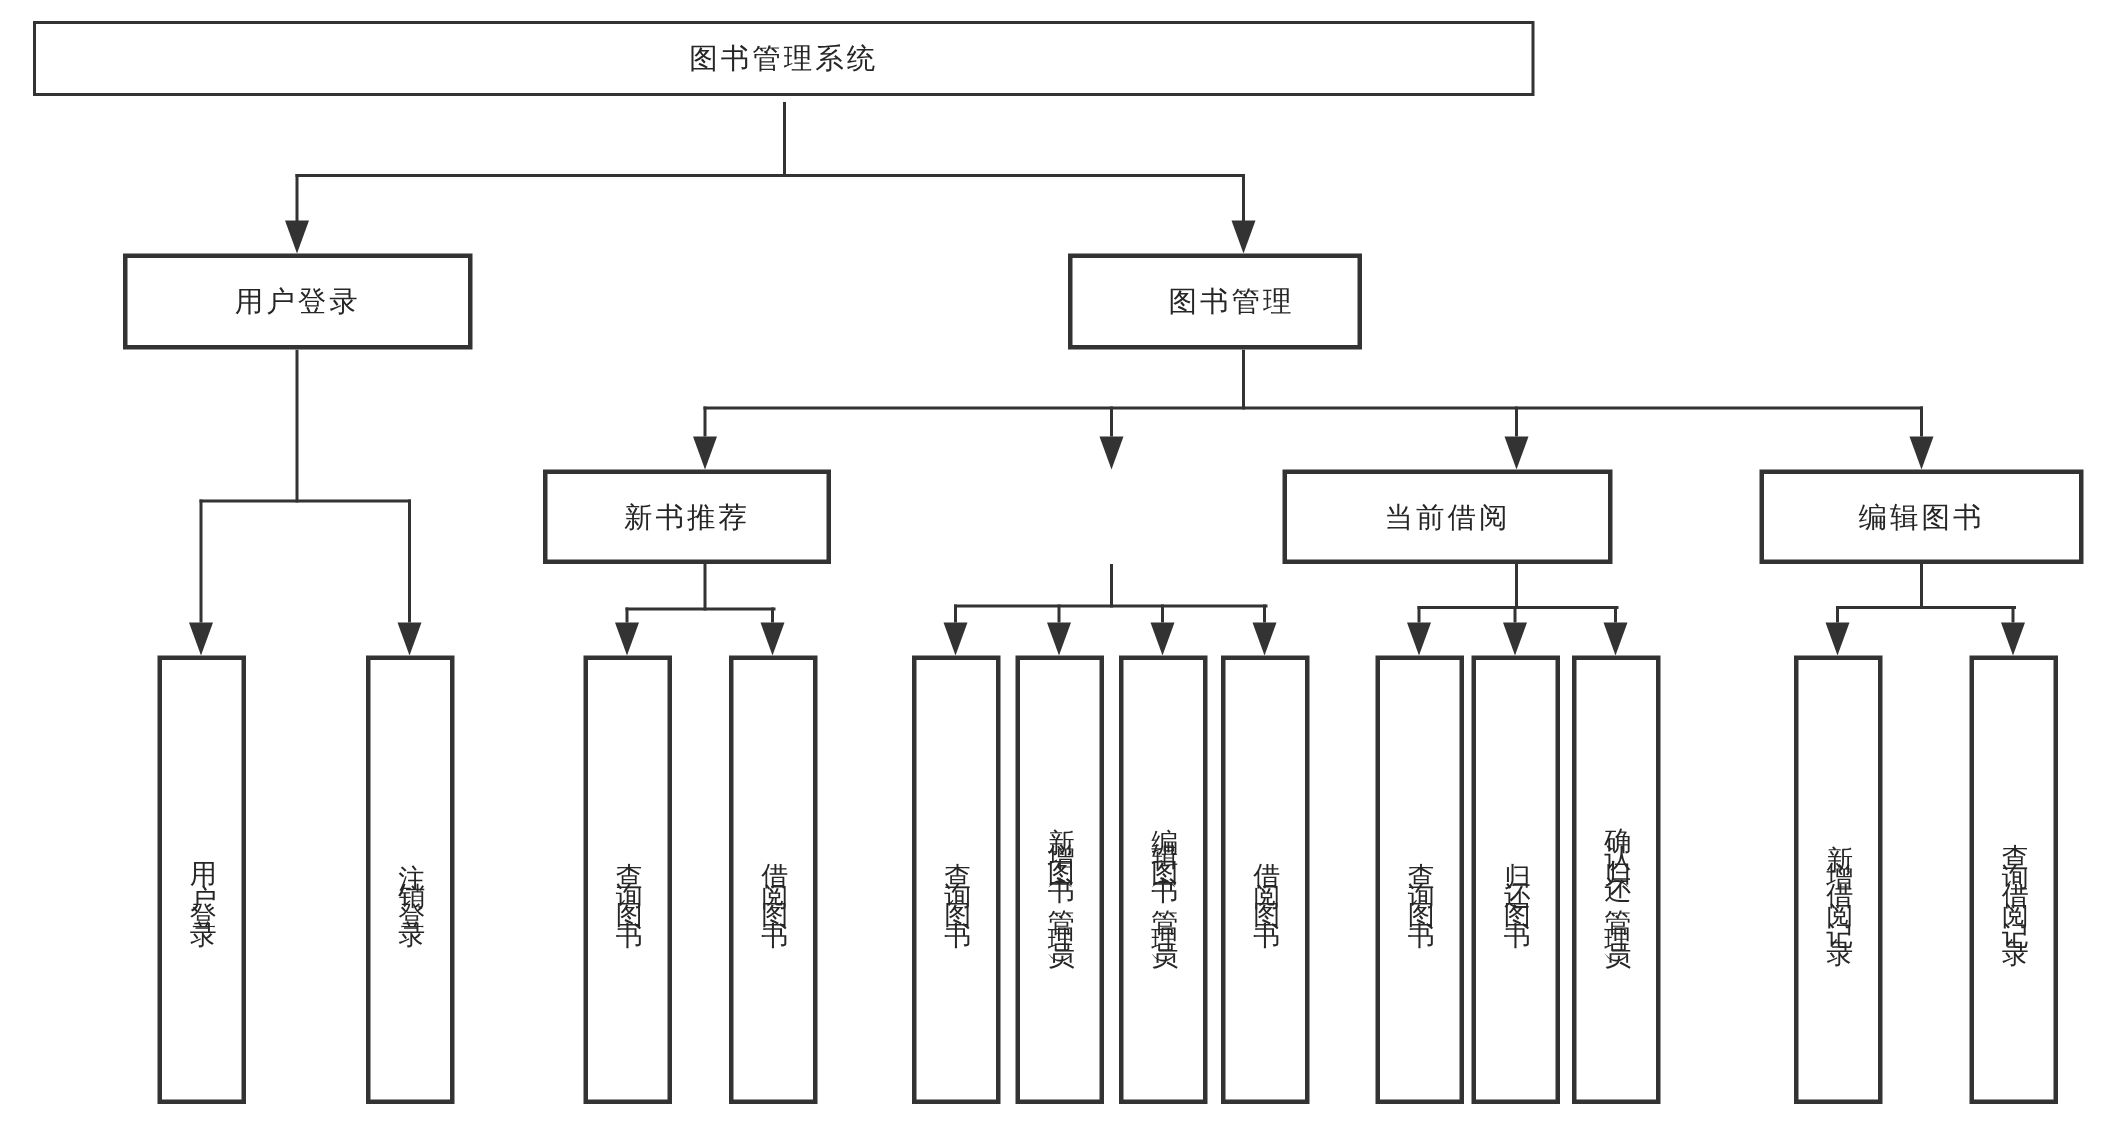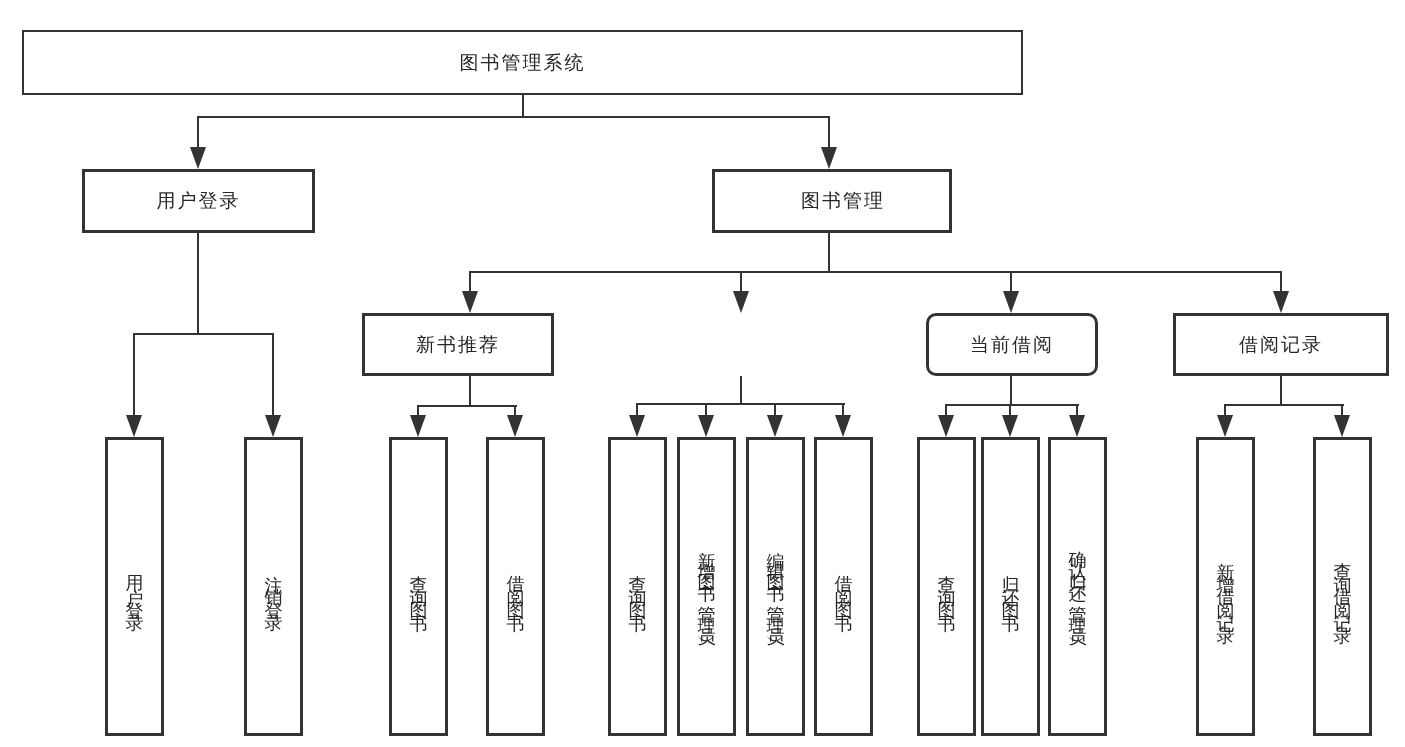--- a/index.html
+++ b/index.html
@@ -27,39 +27,39 @@
   .watermark{
     position:absolute;right:9px;top:716px;z-index:5;
     font-size:18px;color:#9e9e9e;letter-spacing:1px;white-space:nowrap;
   }
 </style>
 </head>
 <body>
 
 <div class="canvas">
 
-  <div class="node root" style="left:22px;top:14px;width:1001px;height:65px;margin-top:16px;">
+  <div class="node root" style="left:22px;top:14px;width:1001px;height:50px;">
     <span class="hlbl">图书管理系统</span>
   </div>
 
   <div class="node" style="left:82px;top:169px;width:233px;height:64px;">
     <span class="hlbl">用户登录</span>
   </div>
-  <div class="node" style="left:712px;top:169px;width:240px;height:64px;padding-left:22px;">
+  <div class="node" style="left:712px;top:169px;width:196px;height:64px;padding-left:22px;">
     <span class="hlbl">图书管理</span>
   </div>
 
   <div class="node" style="left:362px;top:313px;width:192px;height:63px;">
     <span class="hlbl">新书推荐</span>
   </div>
-  <div class="node" style="left:926px;top:313px;width:172px;height:63px;border-radius:10px;">
+  <div class="node" style="left:855px;top:313px;width:220px;height:63px;">
     <span class="hlbl">当前借阅</span>
   </div>
   <div class="node" style="left:1173px;top:313px;width:216px;height:63px;">
-    <span class="hlbl">借阅记录</span>
+    <span class="hlbl">编辑图书</span>
   </div>
 
   <div class="node leaf" style="left:105px;">
     <span class="vtext">用户登录</span>
   </div>
   <div class="node leaf" style="left:244px;">
     <span class="vtext">注销登录</span>
   </div>
   <div class="node leaf" style="left:389px;">
     <span class="vtext">查询图书</span>

